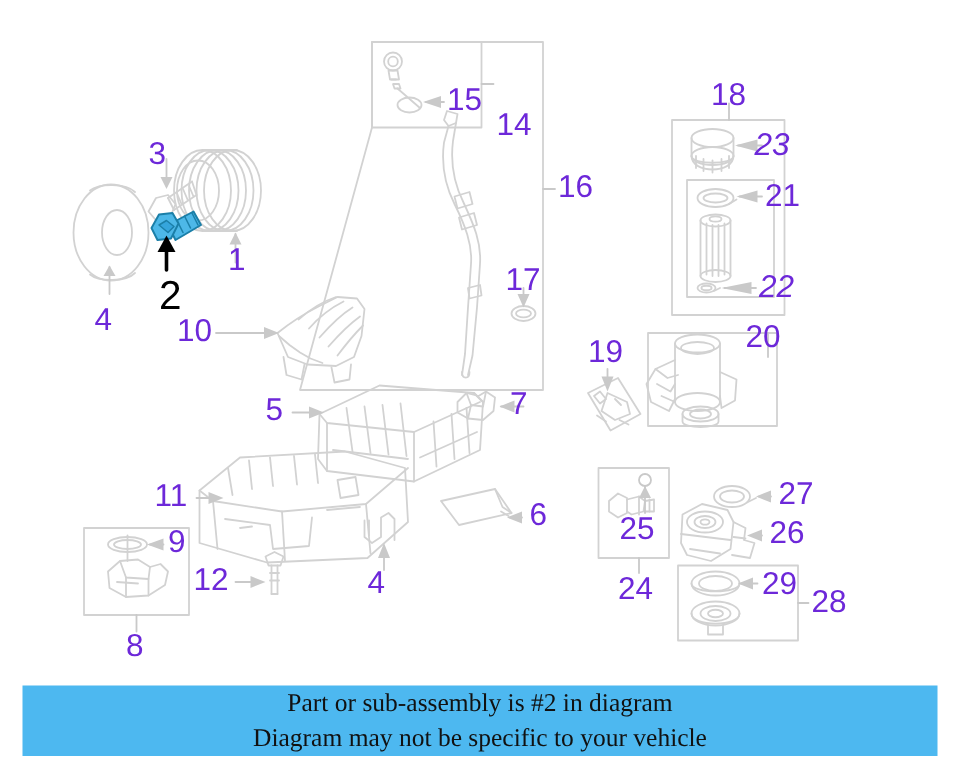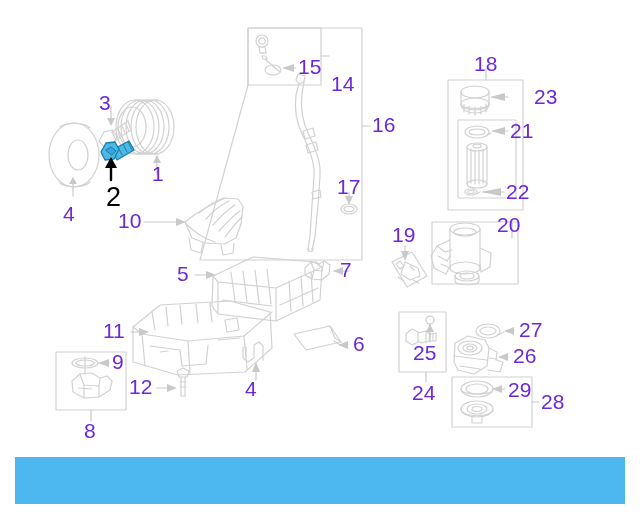--- a/index.html
+++ b/index.html
@@ -491,25 +491,27 @@
   <div class="callout" style="left:129px;top:376px;">12</div>
   <div class="callout" style="left:245px;top:378px;">4</div>
   <div class="callout" style="left:331px;top:44px;margin-top:29px;">14</div>
   <div class="callout" style="left:298px;top:56px;">15</div>
   <div class="callout" style="left:372px;top:114px;">16</div>
   <div class="callout" style="left:337px;top:176px;text-align:center;">17</div>
   <div class="callout" style="left:474px;top:53px;">18</div>
   <div class="callout" style="left:392px;top:224px;">19</div>
   <div class="callout" style="left:497px;top:214px;">20</div>
   <div class="callout" style="left:510px;top:120px;">21</div>
-  <div class="callout" style="left:506px;top:181px;">22</div>
-  <div class="callout" style="left:534px;top:86px;">23</div>
+  <div class="callout" style="left:506px;top:181px;font-style:italic;">22</div>
+  <div class="callout" style="left:503px;top:86px;font-style:italic;">23</div>
   <div class="callout" style="left:412px;top:382px;">24</div>
   <div class="callout" style="left:413px;top:342px;">25</div>
   <div class="callout" style="left:513px;top:345px;">26</div>
   <div class="callout" style="left:519px;top:319px;">27</div>
   <div class="callout" style="left:541px;top:391px;">28</div>
   <div class="callout" style="left:508px;top:379px;text-align:center;">29</div>
 
   <div id="notice-banner">
+    <div class="line">Part or sub-assembly is #2 in diagram</div>
+    <div class="line">Diagram may not be specific to your vehicle</div>
   </div>
 
 </div>
 
 </body></html>

